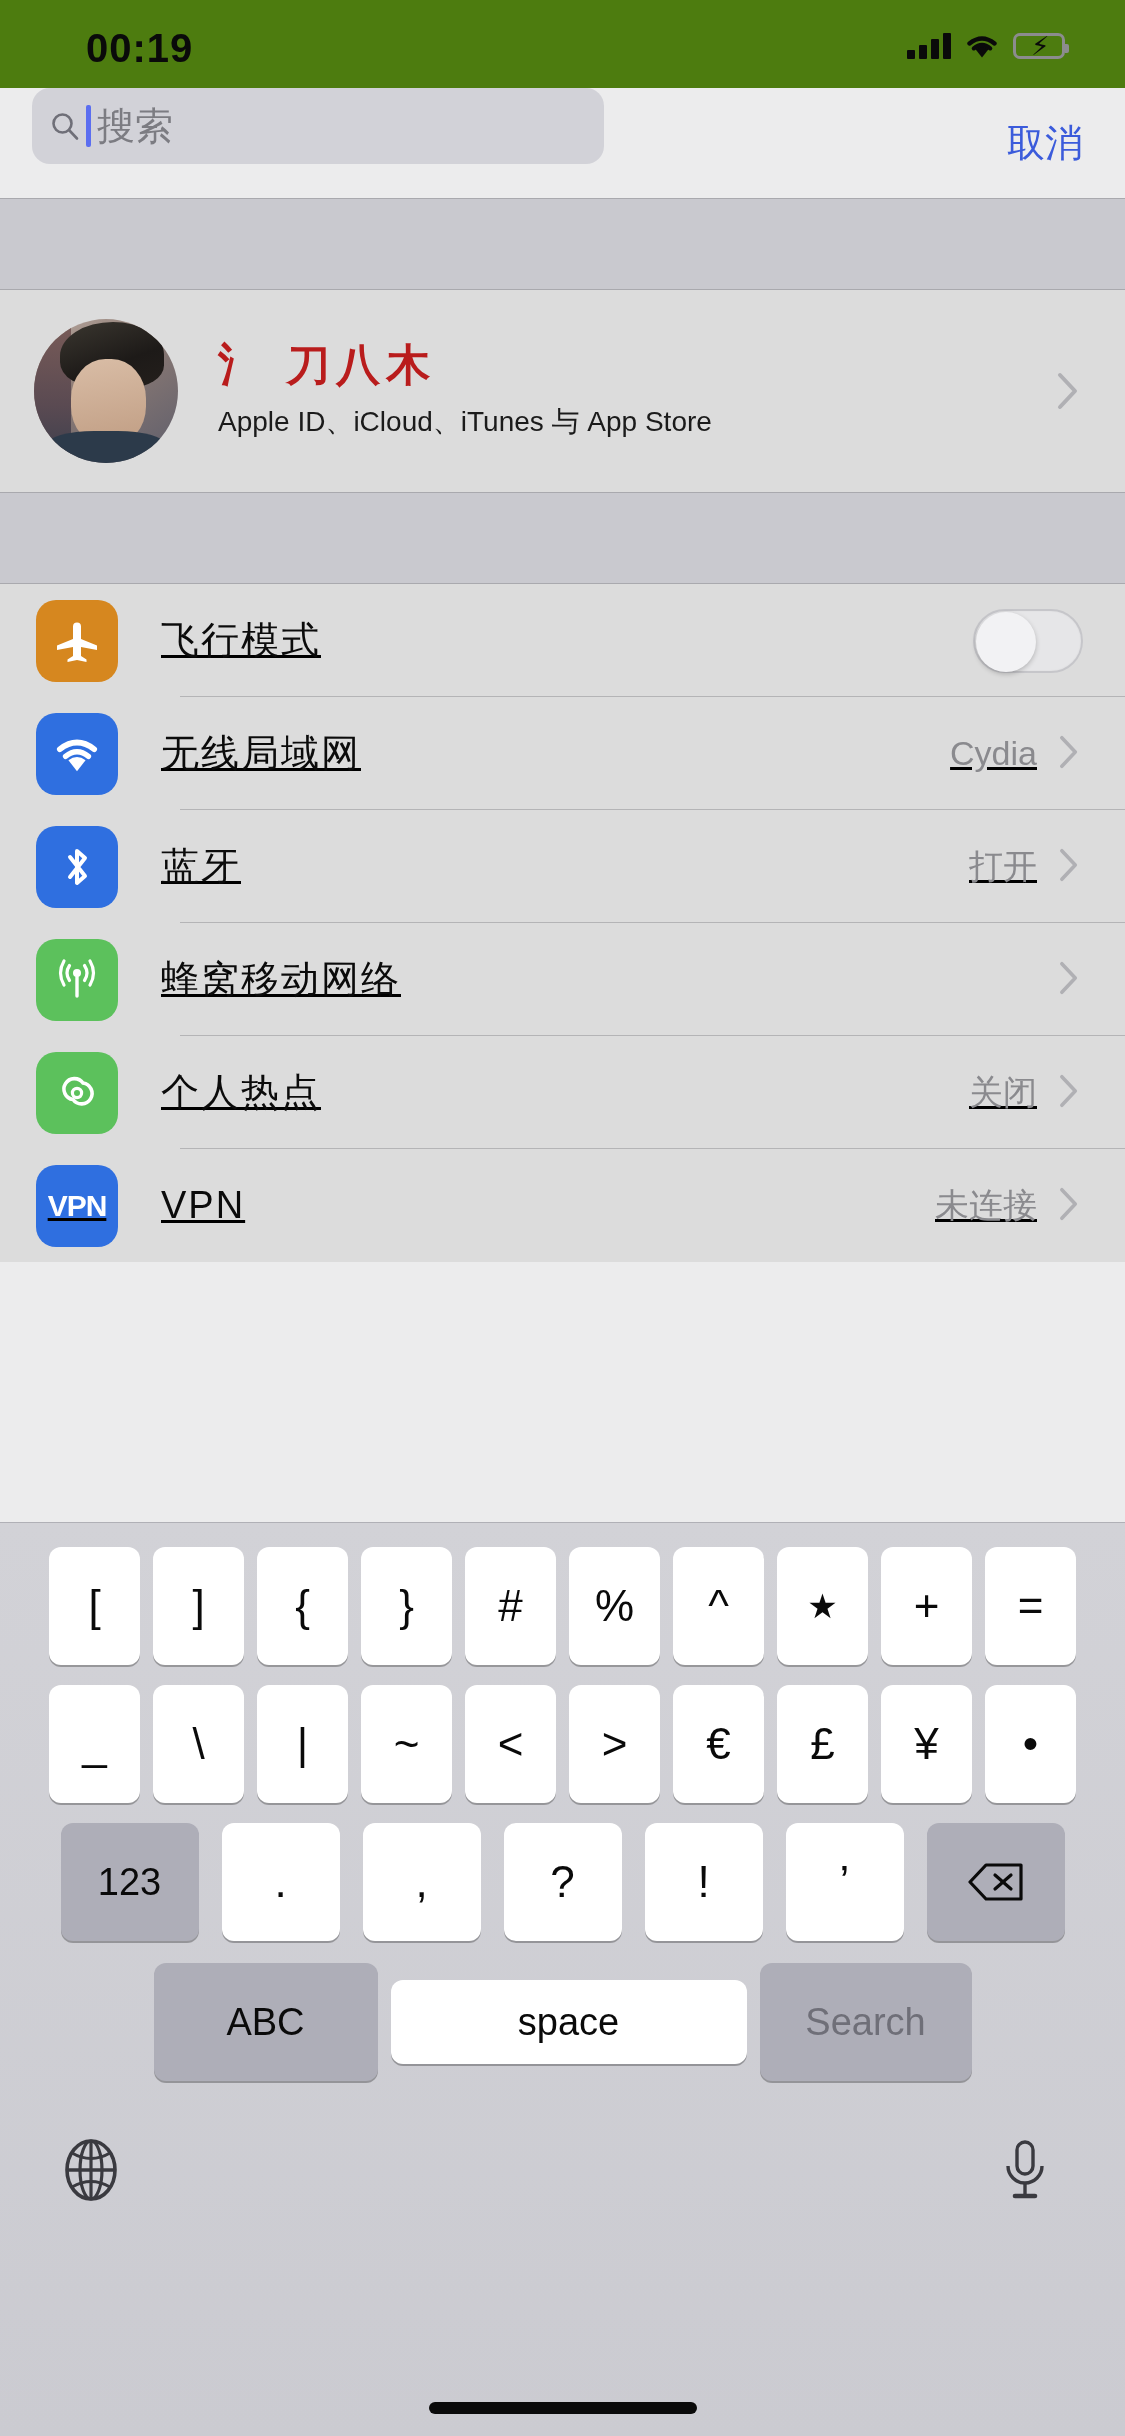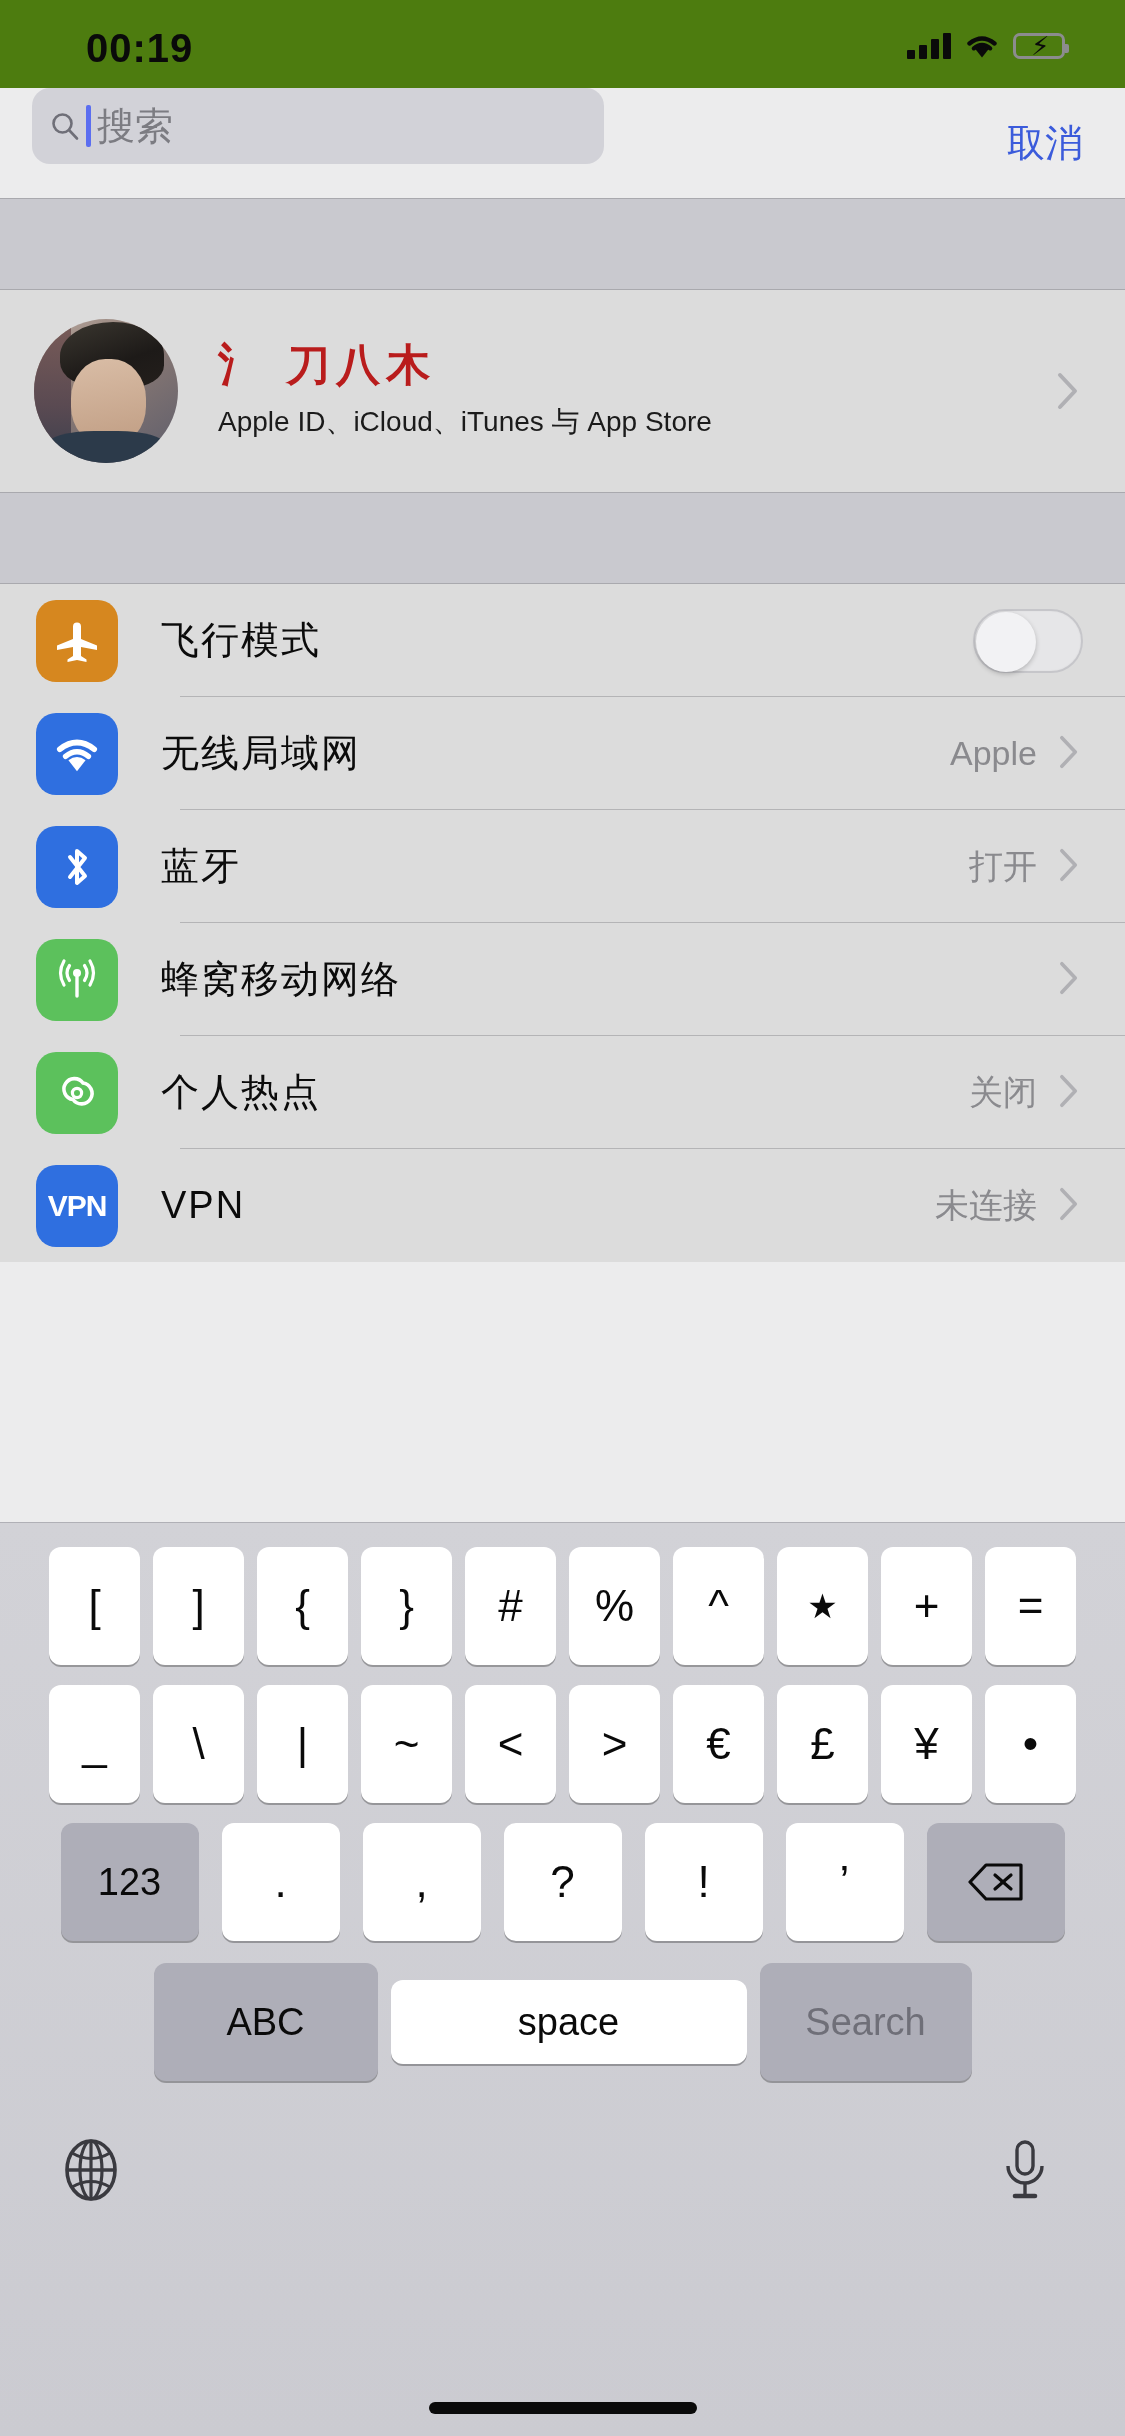--- a/index.html
+++ b/index.html
@@ -113,21 +113,21 @@
   .profile-sub {
     margin-top: 14px; font-size: 28px; color: #1b1b1b;
   }
   .chev {
     width: 22px; height: 38px; flex: 0 0 auto; margin-right: 46px;
   }
   .chev svg { display: block; }
 
   
   .row {
-    position: relative; height: 113px; display: flex; align-items: center;
+    position: relative; height: 113px; display: flex; align-items: center; text-decoration: underline;
   }
   .row .sep {
     position: absolute; left: 180px; right: 0; bottom: 0; height: 1px;
     background: #b4b4b6;
   }
   .row-icon {
     margin-left: 36px; width: 82px; height: 82px; border-radius: 20px;
     flex: 0 0 auto; display: flex; align-items: center; justify-content: center;
     color: #fff;
   }
@@ -281,21 +281,21 @@
     <div class="row">
       <div class="row-icon ic-wifi">
         <svg viewBox="0 0 48 44" width="46" height="42">
           <path d="M24 40 L15 28.5 Q24 22 33 28.5 Z" fill="#fff"></path>
           <path d="M6 17 Q24 3 42 17" stroke="#fff" stroke-width="6" fill="none" stroke-linecap="round"></path>
           <path d="M12 24.5 Q24 15 36 24.5" stroke="#fff" stroke-width="5.6" fill="none" stroke-linecap="round"></path>
         </svg>
       </div>
       <div class="row-label">无线局域网</div>
       <div class="row-right">
-        <span class="row-value">Apple</span>
+        <span class="row-value">Cydia</span>
         <span class="chev" style="margin-right:0">
           <svg viewBox="0 0 22 38" width="20" height="34">
               <polyline points="3,3 18,19 3,35" stroke="#b0b0b4" stroke-width="4" fill="none" stroke-linecap="round" stroke-linejoin="round"></polyline>
             </svg>
         </span>
       </div>
       <div class="sep"></div>
     </div>
 
     <div class="row">

